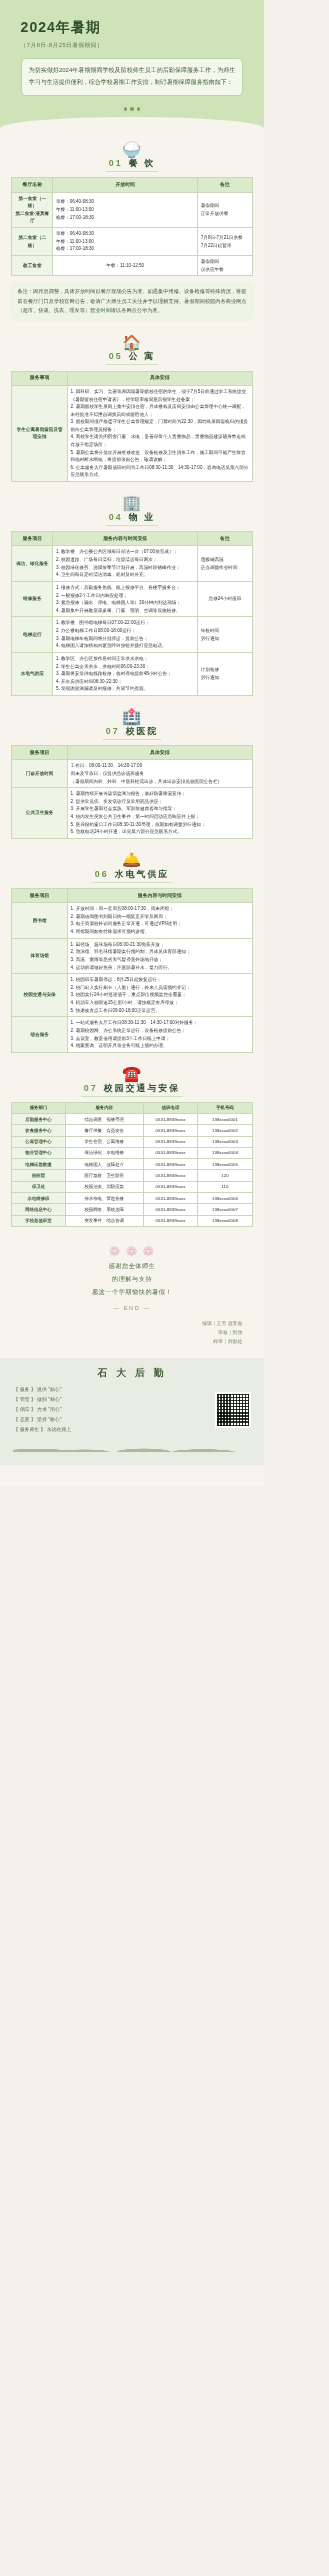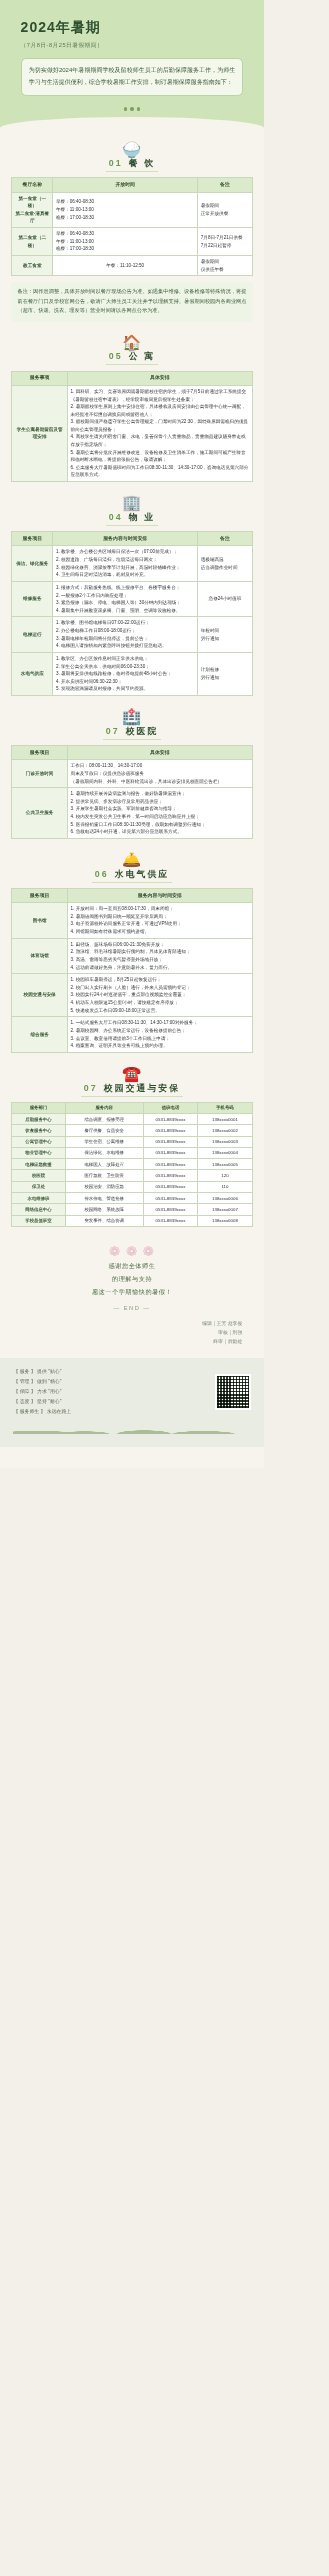--- a/index.html
+++ b/index.html
@@ -449,20 +449,21 @@
     <div class="f-line">愿这一个学期愉快的暑假！</div>
     <div class="end">— END —</div>
     <div class="credits">
       <div>编辑｜王芳 赵李俊</div>
       <div>审核｜刘强</div>
       <div>终审｜后勤处</div>
     </div>
   </div>
 
   <div class="bottom">
+    <div class="brand">石 大 后 勤</div>
     <div class="bottom-row">
       <div class="bottom-list" id="brand-list">
           <div>【 服务 】 提供 "贴心"</div>
           <div>【 管理 】 做到 "精心"</div>
           <div>【 保障 】 力求 "用心"</div>
           <div>【 态度 】 坚持 "耐心"</div>
           <div>【 服务师生 】 永远在路上</div>
         </div>
       <div class="qr"></div>
     </div>

